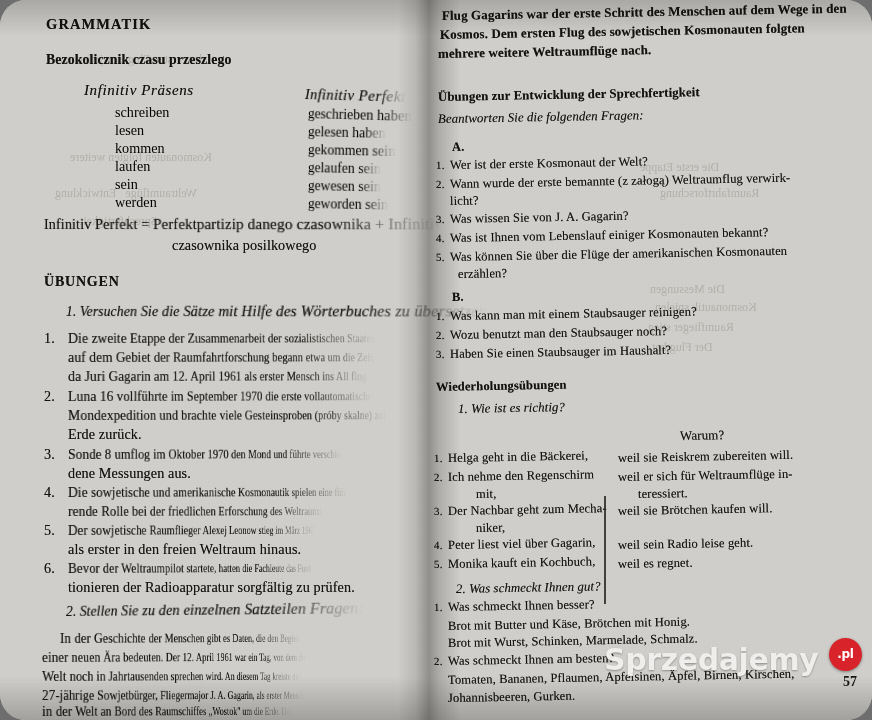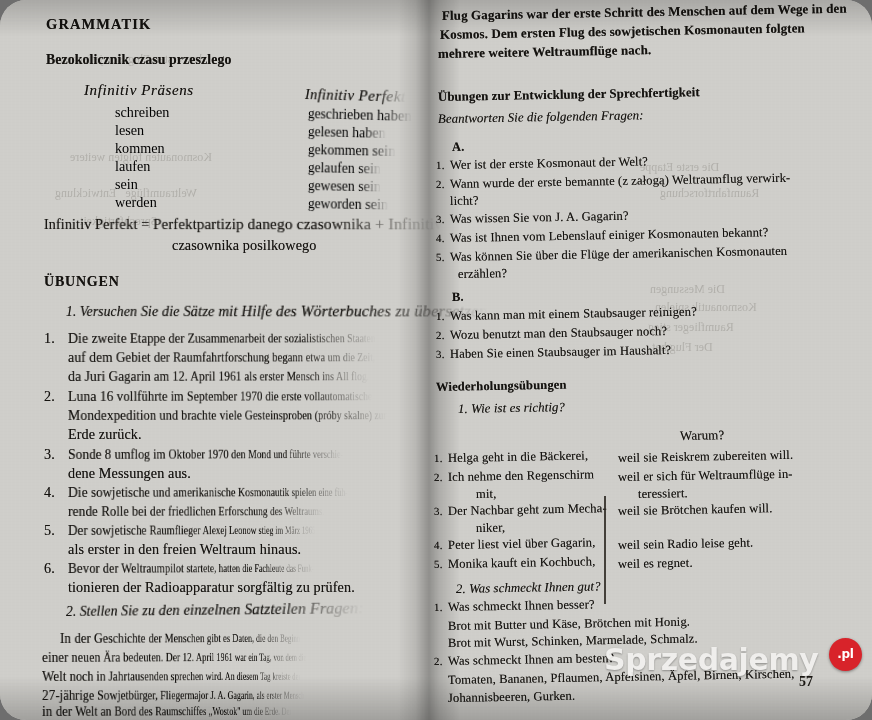--- a/index.html
+++ b/index.html
@@ -106,21 +106,21 @@
     width:33px;height:33px;border-radius:50%;
     background:#d8232a;
     box-shadow:0 1px 3px rgba(0,0,0,.4);
   }
   #wm-dot span{
     display:block;text-align:center;line-height:33px;
     font-family:"DejaVu Sans",sans-serif;font-weight:bold;
     font-size:12px;color:#fff;letter-spacing:-.3px;
   }
   #pageno{
-    position:absolute;left:799px;top:674px;
+    position:absolute;left:843px;top:674px;
     font-size:14px;font-weight:bold;color:#1a1713;
     font-family:"Liberation Serif",serif;
   }
 </style>
 </head>
 <body>
 
 <div id="scan">
   <div id="paper"></div>
   <div id="grain"></div>

